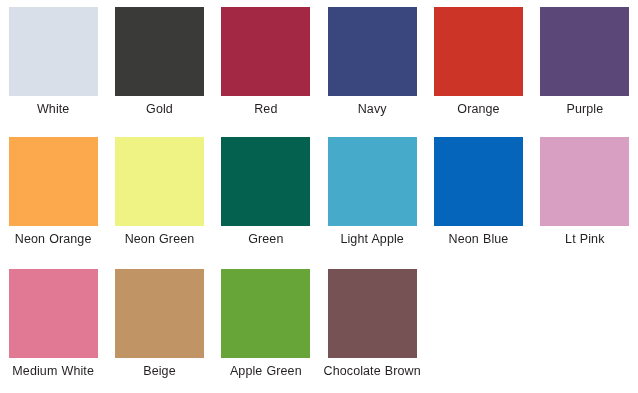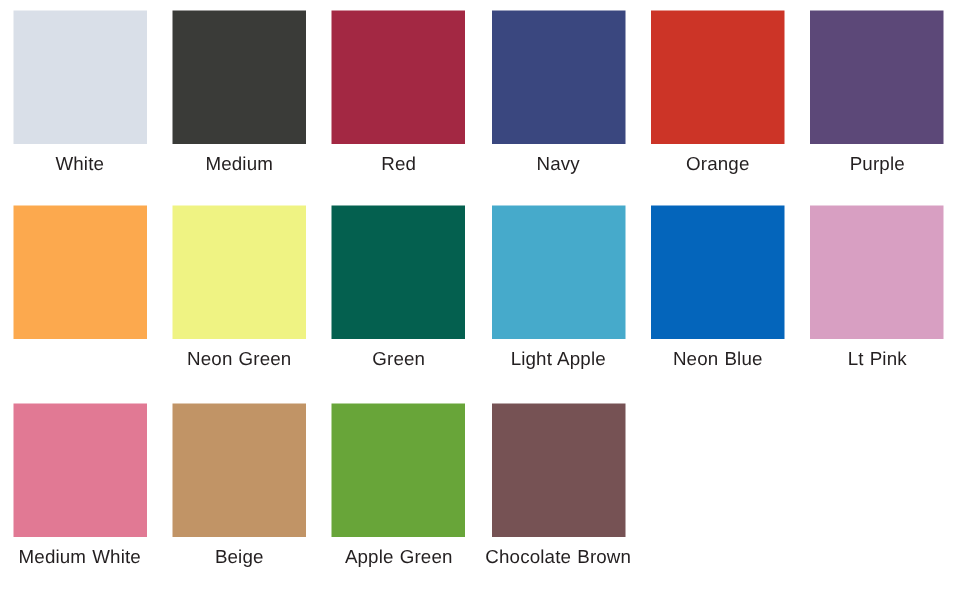--- a/index.html
+++ b/index.html
@@ -54,41 +54,42 @@
 <body style="background-color: rgb(255, 255, 255);">
 
 <div id="swatch-grid">
 
   <div class="swatch-cell row-1">
     <div class="swatch-chip" style="background-color: rgb(217, 223, 232);"></div>
     <div class="swatch-label">White</div>
   </div>
   <div class="swatch-cell row-1">
     <div class="swatch-chip" style="background-color: rgb(58, 59, 56);"></div>
-    <div class="swatch-label">Medium</div>
+    <div class="swatch-label">Gold</div>
   </div>
   <div class="swatch-cell row-1">
     <div class="swatch-chip" style="background-color: rgb(163, 40, 67);"></div>
     <div class="swatch-label">Red</div>
   </div>
   <div class="swatch-cell row-1">
     <div class="swatch-chip" style="background-color: rgb(58, 71, 127);"></div>
     <div class="swatch-label">Navy</div>
   </div>
 
   <div class="swatch-cell row-2">
     <div class="swatch-chip" style="background-color: rgb(204, 52, 39);"></div>
     <div class="swatch-label">Orange</div>
   </div>
   <div class="swatch-cell row-2">
     <div class="swatch-chip" style="background-color: rgb(92, 72, 120);"></div>
     <div class="swatch-label">Purple</div>
   </div>
   <div class="swatch-cell row-2">
     <div class="swatch-chip" style="background-color: rgb(252, 169, 78);"></div>
+    <div class="swatch-label">Neon Orange</div>
   </div>
   <div class="swatch-cell row-2">
     <div class="swatch-chip" style="background-color: rgb(239, 243, 131);"></div>
     <div class="swatch-label">Neon Green</div>
   </div>
   <div class="swatch-cell row-2">
     <div class="swatch-chip" style="background-color: rgb(4, 96, 79);"></div>
     <div class="swatch-label">Green</div>
   </div>
   <div class="swatch-cell row-2">

